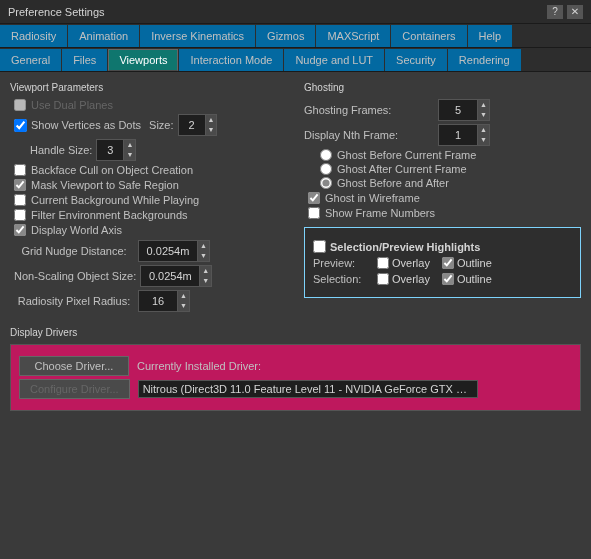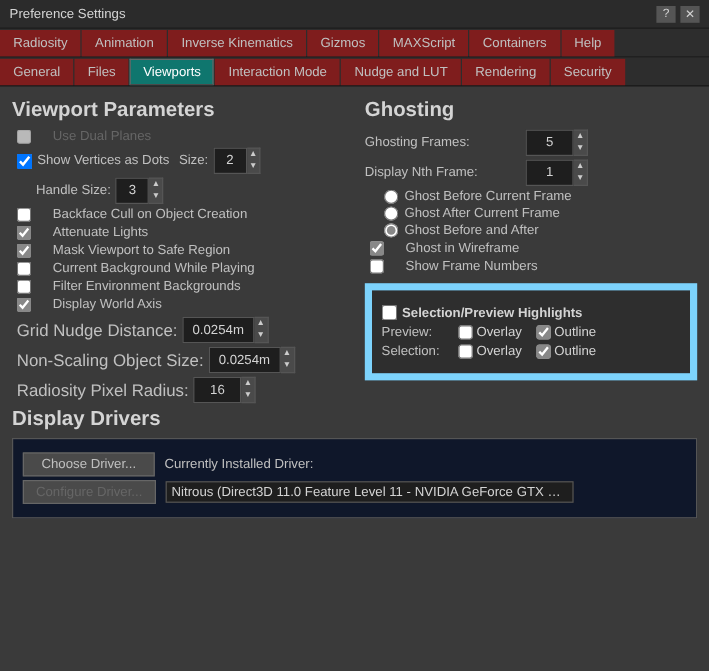--- a/index.html
+++ b/index.html
@@ -50,40 +50,40 @@
       display: flex;
       background: #2d2d2d;
       border-bottom: 1px solid #1a1a1a;
     }
     .tab {
       padding: 4px 10px;
       font-size: 11px;
       color: #c0c0c0;
       cursor: pointer;
       border: 1px solid transparent;
-      background: #7f1d1d;
+      background: #0369a1;
       margin: 1px 1px 0 0;
       white-space: nowrap;
     }
     .tab.active {
       background: #0f766e;
       border: 1px solid #666;
       border-bottom: 1px solid #4a4a4a;
       color: #ffffff;
     }
     .section-title {
       color: #d4d4d4;
-      font-size: 17px;
-      font-weight: bold;
+      font-size: 10px;
+      font-weight: normal;
       margin-bottom: 6px;
     }
     .checkbox-row {
       display: flex;
       align-items: center;
-      gap: 18px;
+      gap: 5px;
       margin: 3px 0;
       padding-left: 4px;
     }
     .checkbox-row input[type="checkbox"] {
       width: 12px;
       height: 12px;
       accent-color: #888;
       cursor: pointer;
     }
     .checkbox-label {
@@ -93,21 +93,21 @@
     .checkbox-label.disabled { color: #666; }
     .param-row {
       display: flex;
       align-items: center;
       gap: 4px;
       margin: 3px 0;
       padding-left: 4px;
     }
     .param-label {
       color: #c0c0c0;
-      font-size: 14px;
+      font-size: 11px;
       min-width: 120px;
       text-align: center;
     }
     .param-value {
       background: #1e1e1e;
       border: 1px solid #555;
       color: #d4d4d4;
       font-size: 11px;
       width: 42px;
       padding: 1px 3px;
@@ -145,21 +145,21 @@
       padding-left: 16px;
     }
     .radio-row input[type="radio"] {
       width: 12px;
       height: 12px;
       accent-color: #888;
       cursor: pointer;
     }
     
     .highlight-box {
-      border: 6px solid #7dd3fc;
+      border: 1px solid #7dd3fc;
       padding: 8px;
       margin-top: 4px;
       background: #2e2e2e;
     }
     .highlight-row {
       display: flex;
       align-items: center;
       gap: 4px;
       margin: 4px 0;
     }
@@ -175,21 +175,21 @@
       margin-right: 8px;
     }
     .hl-check-label input[type="checkbox"] {
       width: 12px;
       height: 12px;
       accent-color: #888;
     }
     .drivers-box {
       border: 1px solid #555;
       padding: 8px;
-      background: #0f172a;
+      background: #be185d;
       margin-top: 4px;
     }
     .drivers-row {
       display: flex;
       align-items: center;
       gap: 8px;
       margin: 3px 0;
     }
     .driver-btn {
       background: #4a4a4a;
@@ -263,22 +263,22 @@
   <div class="tab">Containers</div>
   <div class="tab">Help</div>
 </div>
 
 <div class="tab-row2">
   <div class="tab">General</div>
   <div class="tab">Files</div>
   <div class="tab active">Viewports</div>
   <div class="tab">Interaction Mode</div>
   <div class="tab">Nudge and LUT</div>
+  <div class="tab">Security</div>
   <div class="tab">Rendering</div>
-  <div class="tab">Security</div>
 </div>
 
 <div style="position:relative; padding: 10px 10px 0 10px; height: calc(559px - 76px); overflow: hidden;">
   <div style="display:flex; gap: 16px;">
 
     <div style="flex: 0 0 278px;">
       <div class="section-title">Viewport Parameters</div>
 
       <div class="checkbox-row">
         <input type="checkbox" disabled="" style="">
@@ -308,24 +308,20 @@
           </div>
         </div>
       </div>
 
 
       <div class="checkbox-row">
         <input type="checkbox" style="">
         <span class="checkbox-label">Backface Cull on Object Creation</span>
       </div>
 
-      <div class="checkbox-row">
-        <input type="checkbox" checked="" style="">
-        <span class="checkbox-label">Attenuate Lights</span>
-      </div>
 
       <div class="checkbox-row">
         <input type="checkbox" checked="" style="">
         <span class="checkbox-label">Mask Viewport to Safe Region</span>
       </div>
 
       <div class="checkbox-row">
         <input type="checkbox" style="">
         <span class="checkbox-label">Current Background While Playing</span>
       </div>
@@ -453,21 +449,21 @@
           </label>
           <label class="hl-check-label">
             <input type="checkbox" checked="" style="">
             <span>Outline</span>
           </label>
         </div>
       </div>
     </div>
   </div>
 
-  <div style="">
+  <div style="margin-top: 12px;">
     <div class="section-title">Display Drivers</div>
     <div class="drivers-box">
       <div class="drivers-row">
         <button class="driver-btn">Choose Driver...</button>
         <span class="driver-installed-label">Currently Installed Driver:</span>
       </div>
       <div class="drivers-row">
         <button class="driver-btn disabled">Configure Driver...</button>
         <input type="text" class="driver-value" style="max-width: 340px; font-size: 11px;" value="Nitrous (Direct3D 11.0 Feature Level 11 - NVIDIA GeForce GTX 1060 6" readonly="">
       </div>

